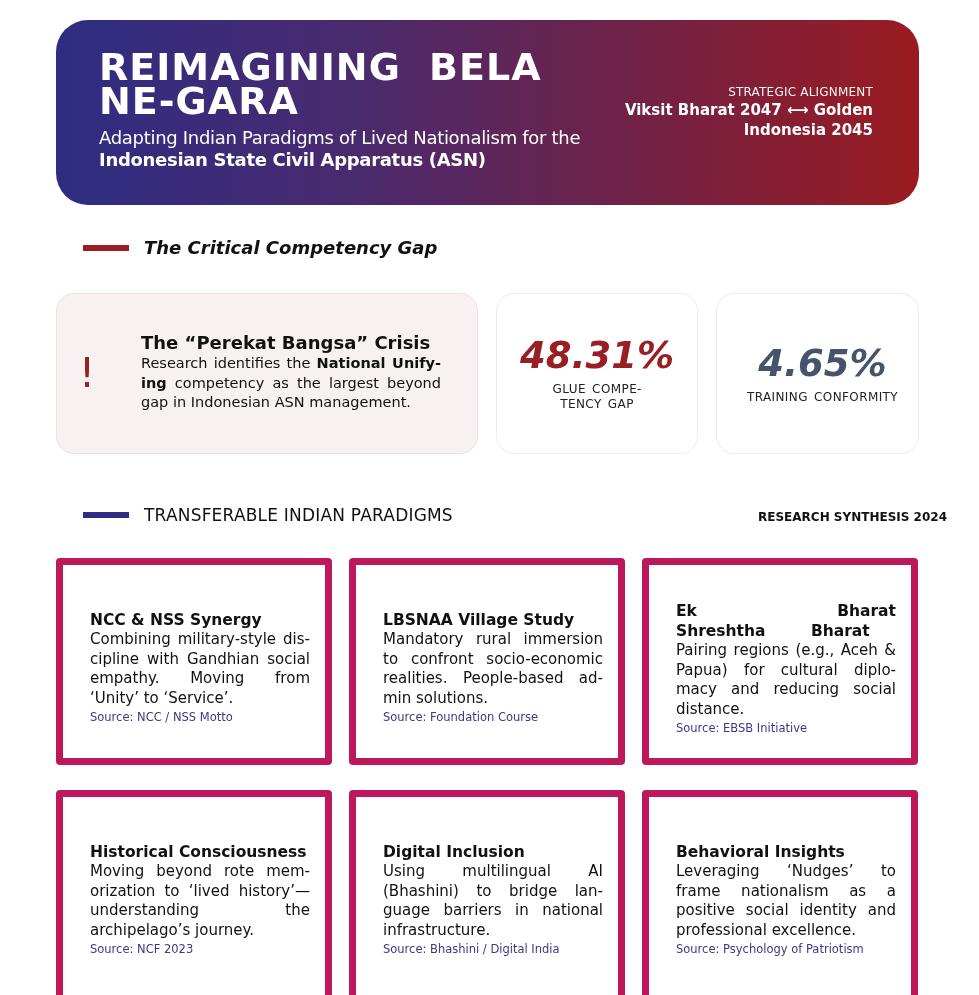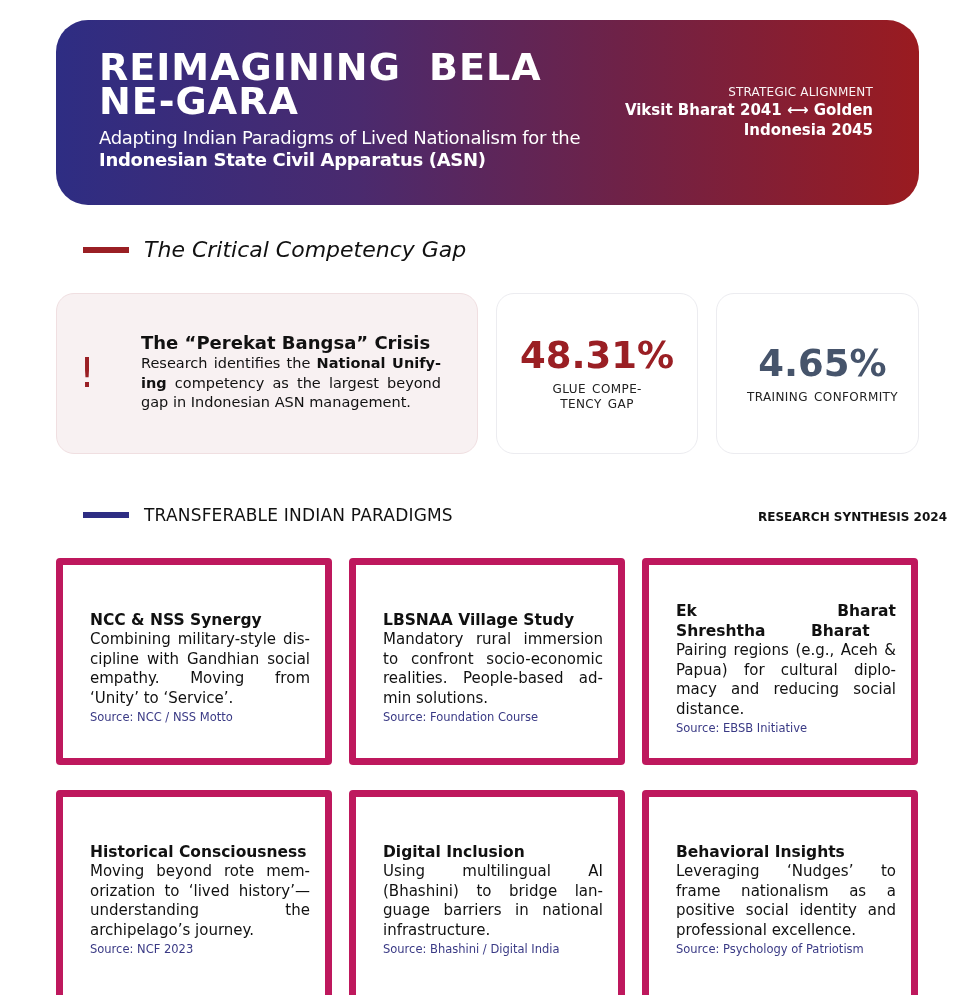--- a/index.html
+++ b/index.html
@@ -25,21 +25,21 @@
   .hero-right {
     position: absolute; right: 46px; top: 64px; width: 300px; text-align: right;
   }
   .align-label { font-size: 12px; letter-spacing: 0.2px; opacity: 0.95; line-height: 16px; }
   .align-text { font-weight: bold; font-size: 15px; line-height: 20px; }
 
   .sec-head { position: absolute; display: flex; align-items: center; }
   .sec-bar { width: 46px; height: 6px; margin-right: 15px; }
   .sec1 { left: 83px; top: 237px; }
   .sec1 .sec-bar { background: #9a1f24; }
-  .sec1-title { font-style: italic; font-weight: normal; font-size: 22px; }
+  .sec1-title { font-style: italic; font-weight: bold; font-size: 18px; }
   .sec2 { left: 83px; top: 505px; }
   .sec2 .sec-bar { background: #2e2d83; }
   .sec2-title { font-weight: normal; font-size: 17px; letter-spacing: 0.2px; }
   .sec2-tag { position: absolute; right: 32px; top: 510px; font-weight: bold; font-size: 12px; }
 
   .crisis {
     position: absolute; left: 56px; top: 293px; width: 422px; height: 161px;
     border-radius: 18px; background: #f8f1f2; border: 1px solid #f0dfe1;
   }
   .crisis-icon {
@@ -50,21 +50,21 @@
   .crisis-title { font-weight: bold; font-size: 18px; line-height: 22px; }
   .crisis-text { font-size: 14.5px; line-height: 19.5px; text-align: justify; hyphens: manual; }
   .crisis-text b { font-weight: bold; }
 
   .stat {
     position: absolute; top: 293px; height: 161px; border-radius: 18px;
     background: #fff; border: 1px solid #ececf0; text-align: center;
   }
   .stat1 { left: 496px; width: 202px; }
   .stat2 { left: 716px; width: 203px; padding-left: 10px; }
-  .stat-value { font-weight: bold; font-size: 37px; line-height: 40px; margin-top: 42px; }
+  .stat-value { font-weight: bold; font-size: 37px; line-height: 40px; margin-top: 42px; font-style: italic; }
   .stat1 .stat-value { color: #9a1f24; }
   .stat2 .stat-value { color: #46546b; margin-top: 50px; }
   .stat-label { font-size: 12px; line-height: 15px; letter-spacing: 0.4px; margin: 6px auto 0; color: #222; word-spacing: 2px; }
   .stat1 .stat-label { width: 110px; }
 
   .card {
     position: absolute; width: 276px; border-radius: 4px;
     background: #fff; border: 7px solid #be185d;
   }
   .card-inner { position: absolute; left: 27px; top: 45px; width: 220px; }
@@ -80,21 +80,21 @@
 </head>
 <body>
 
 <div class="hero">
   <div class="hero-title">REIMAGINING BELA NE-GARA</div>
   <div class="hero-sub">
     <span>Adapting Indian Paradigms of Lived Nationalism for the </span><b>Indonesian State Civil Apparatus (ASN)</b>
   </div>
   <div class="hero-right">
     <div class="align-label">STRATEGIC ALIGNMENT</div>
-    <div class="align-text">Viksit Bharat 2041 ⟷ Golden Indonesia 2045</div>
+    <div class="align-text">Viksit Bharat 2047 ⟷ Golden Indonesia 2045</div>
   </div>
 </div>
 
 <div class="sec-head sec1">
   <div class="sec-bar"></div>
   <div class="sec1-title">The Critical Competency Gap</div>
 </div>
 
 <div class="crisis">
   <div class="crisis-icon">!</div>

